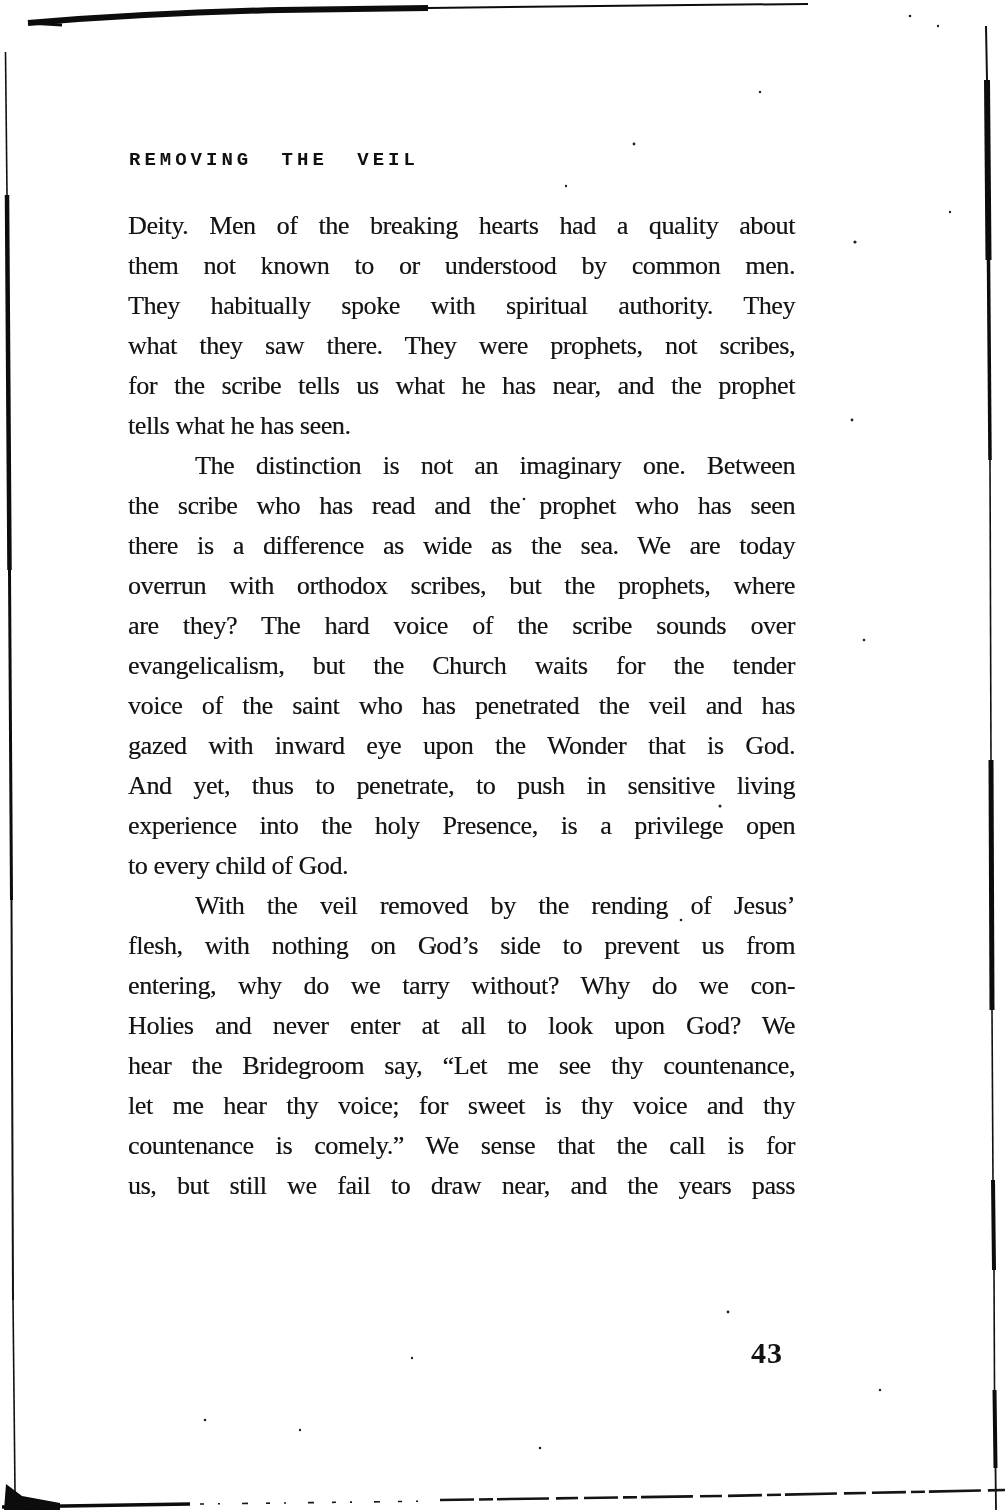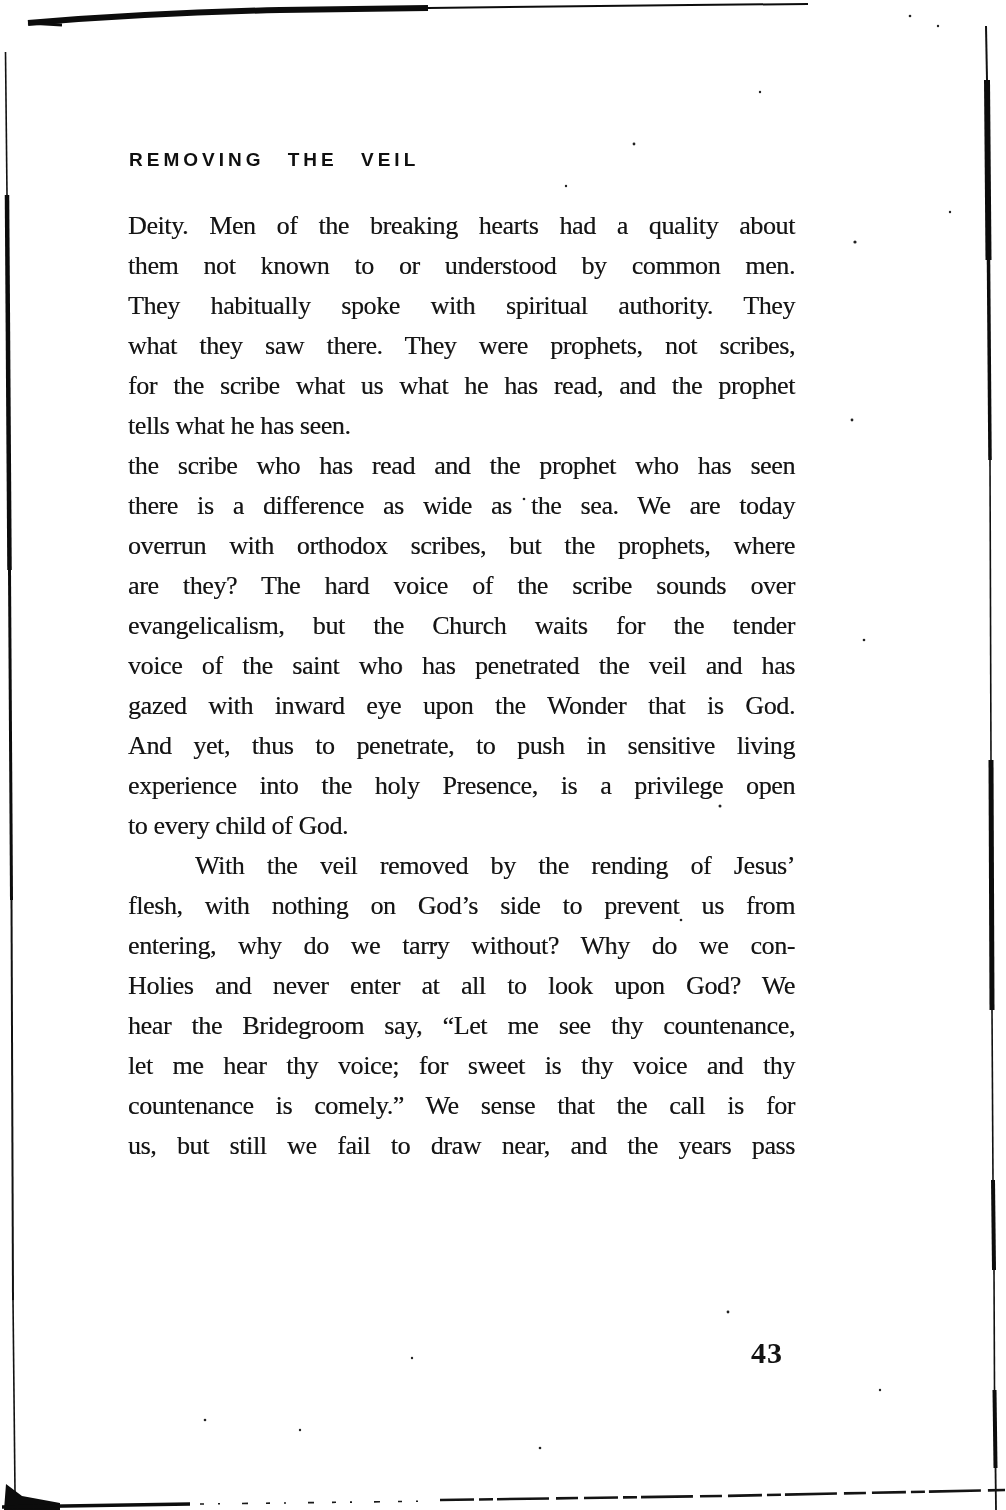--- a/index.html
+++ b/index.html
@@ -13,21 +13,21 @@
   }
   .artifacts {
     position: absolute;
     inset: 0;
     pointer-events: none;
   }
   .running-header {
     position: absolute;
     left: 129px;
     top: 149px;
-    font-family: Liberation Sans, sans-serif;
+    font-family: Liberation Mono, monospace;
     font-size: 19px;
     font-weight: 700;
     letter-spacing: 4px;
     word-spacing: 14px;
     color: #101010;
     white-space: nowrap;
   }
   .textblock {
     position: absolute;
     left: 128px;
@@ -113,22 +113,23 @@
     <circle cx="412" cy="1358" r="1.2" fill="#222"></circle>
   </svg>
 
   <div class="running-header">REMOVING THE VEIL</div>
 
   <div class="textblock" id="textblock">
       <div class="line">Deity. Men of the breaking hearts had a quality about</div>
       <div class="line">them not known to or understood by common men.</div>
       <div class="line">They habitually spoke with spiritual authority. They</div>
       <div class="line">what they saw there. They were prophets, not scribes,</div>
-      <div class="line">for the scribe what us what he has read, and the prophet</div>
+      <div class="line">for the scribe tells us what he has near, and the prophet</div>
       <div class="line endline">tells what he has seen.</div>
+      <div class="line indent">The distinction is not an imaginary one. Between</div>
       <div class="line">the scribe who has read and the prophet who has seen</div>
       <div class="line">there is a difference as wide as the sea. We are today</div>
       <div class="line">overrun with orthodox scribes, but the prophets, where</div>
       <div class="line">are they? The hard voice of the scribe sounds over</div>
       <div class="line">evangelicalism, but the Church waits for the tender</div>
       <div class="line">voice of the saint who has penetrated the veil and has</div>
       <div class="line">gazed with inward eye upon the Wonder that is God.</div>
       <div class="line">And yet, thus to penetrate, to push in sensitive living</div>
       <div class="line">experience into the holy Presence, is a privilege open</div>
       <div class="line endline">to every child of God.</div>

